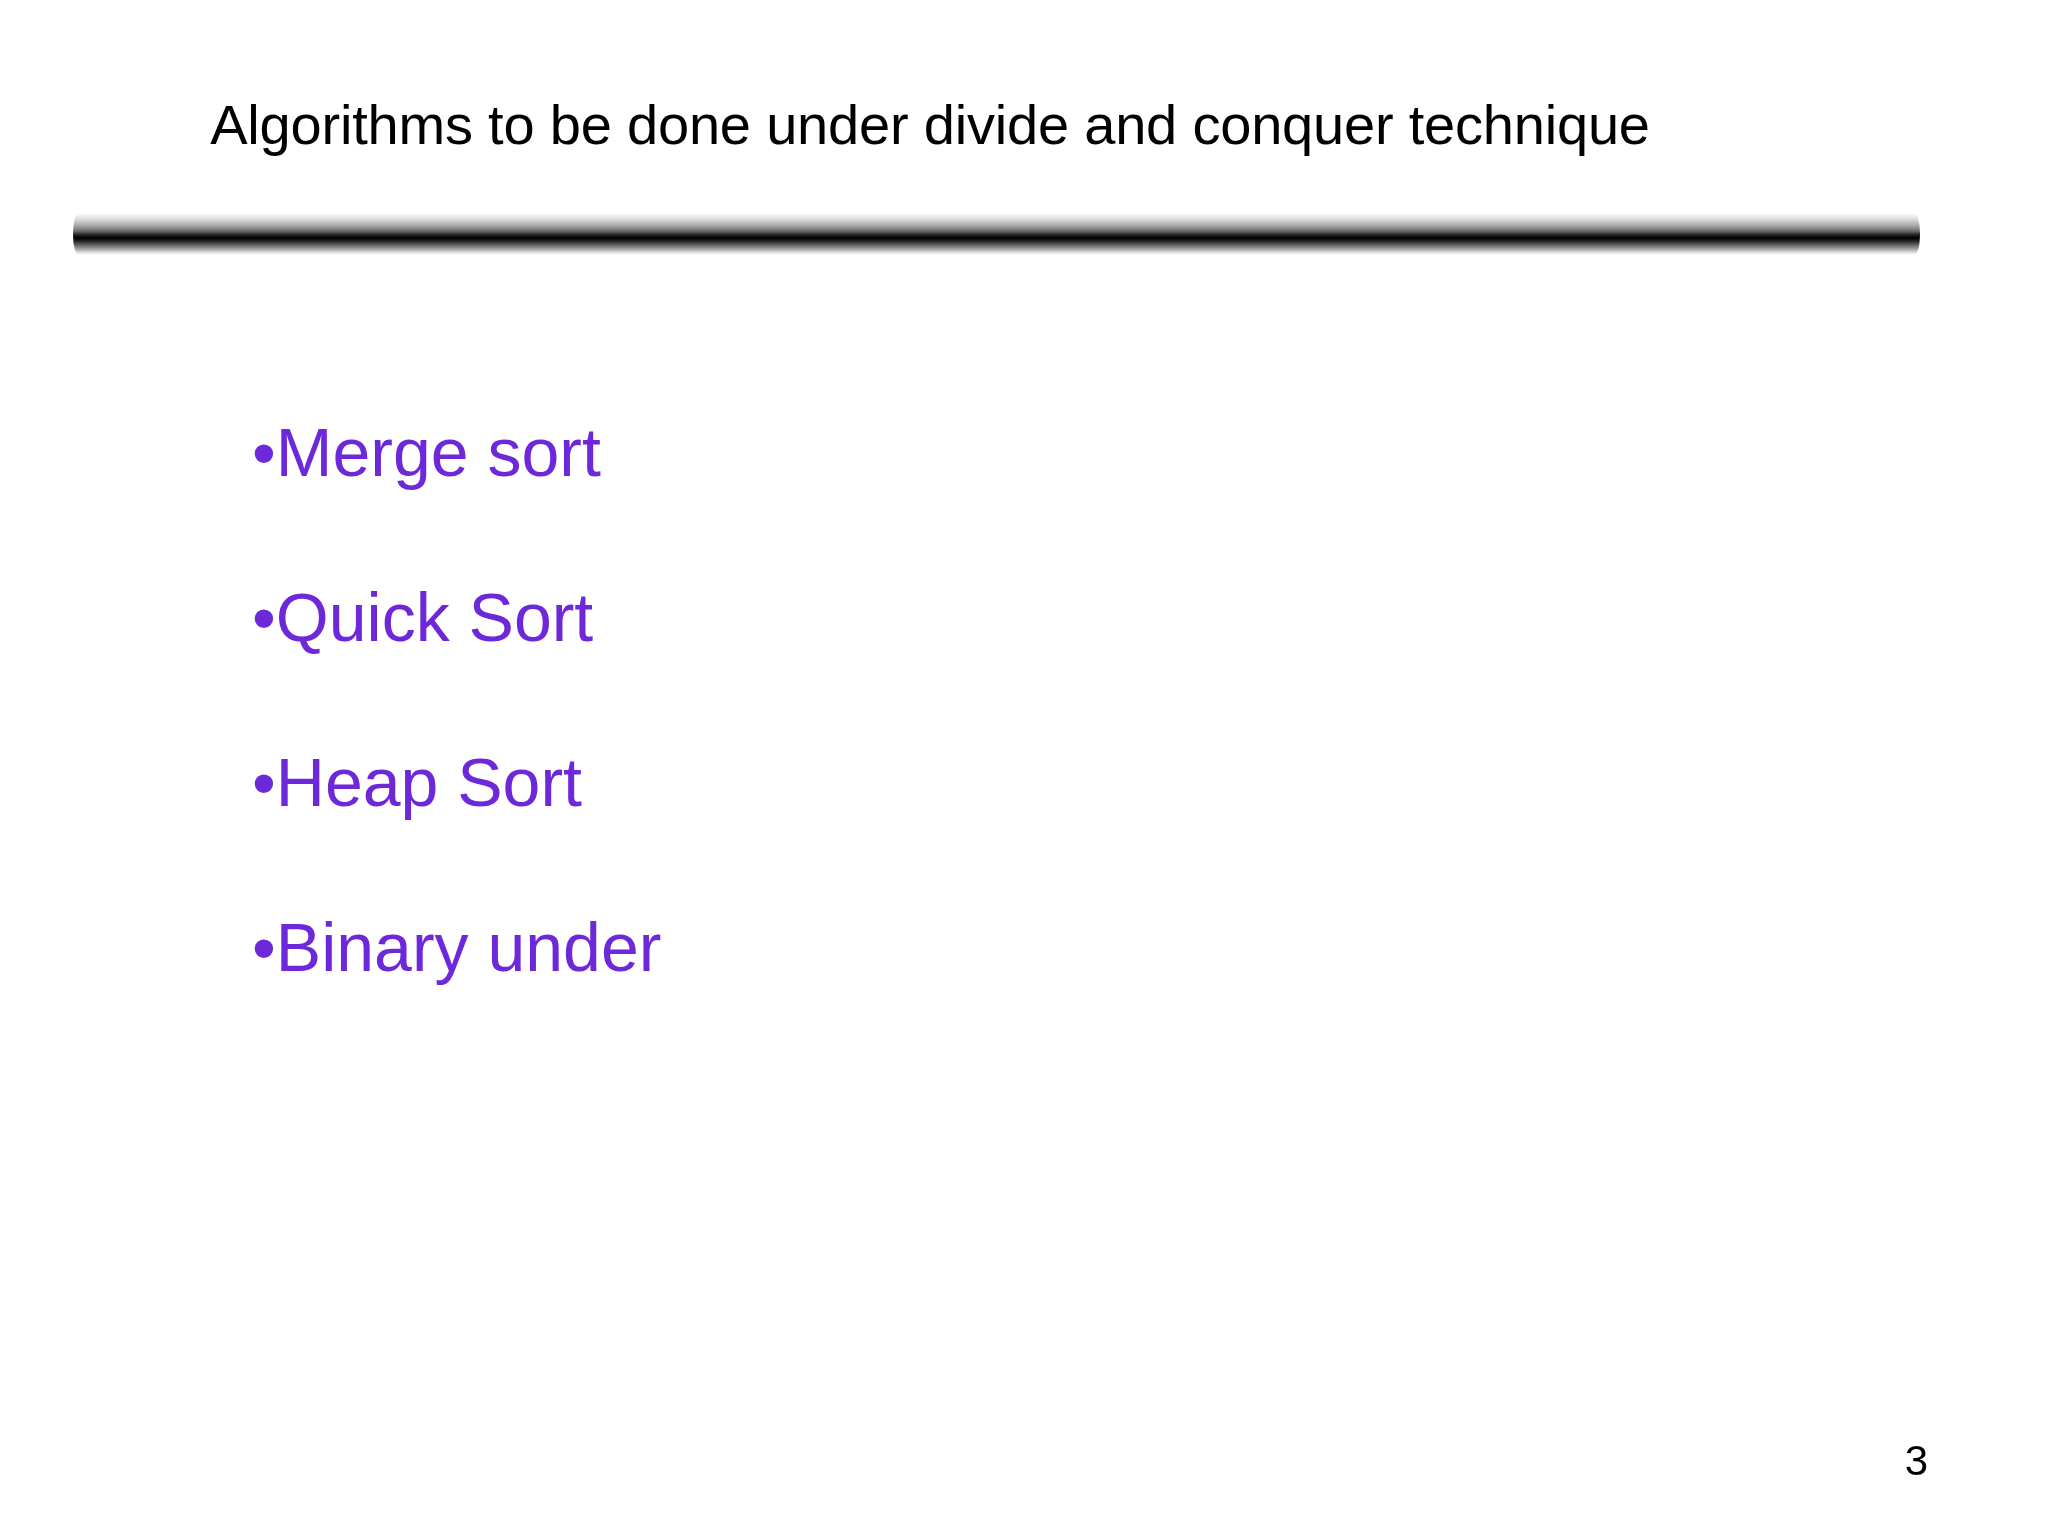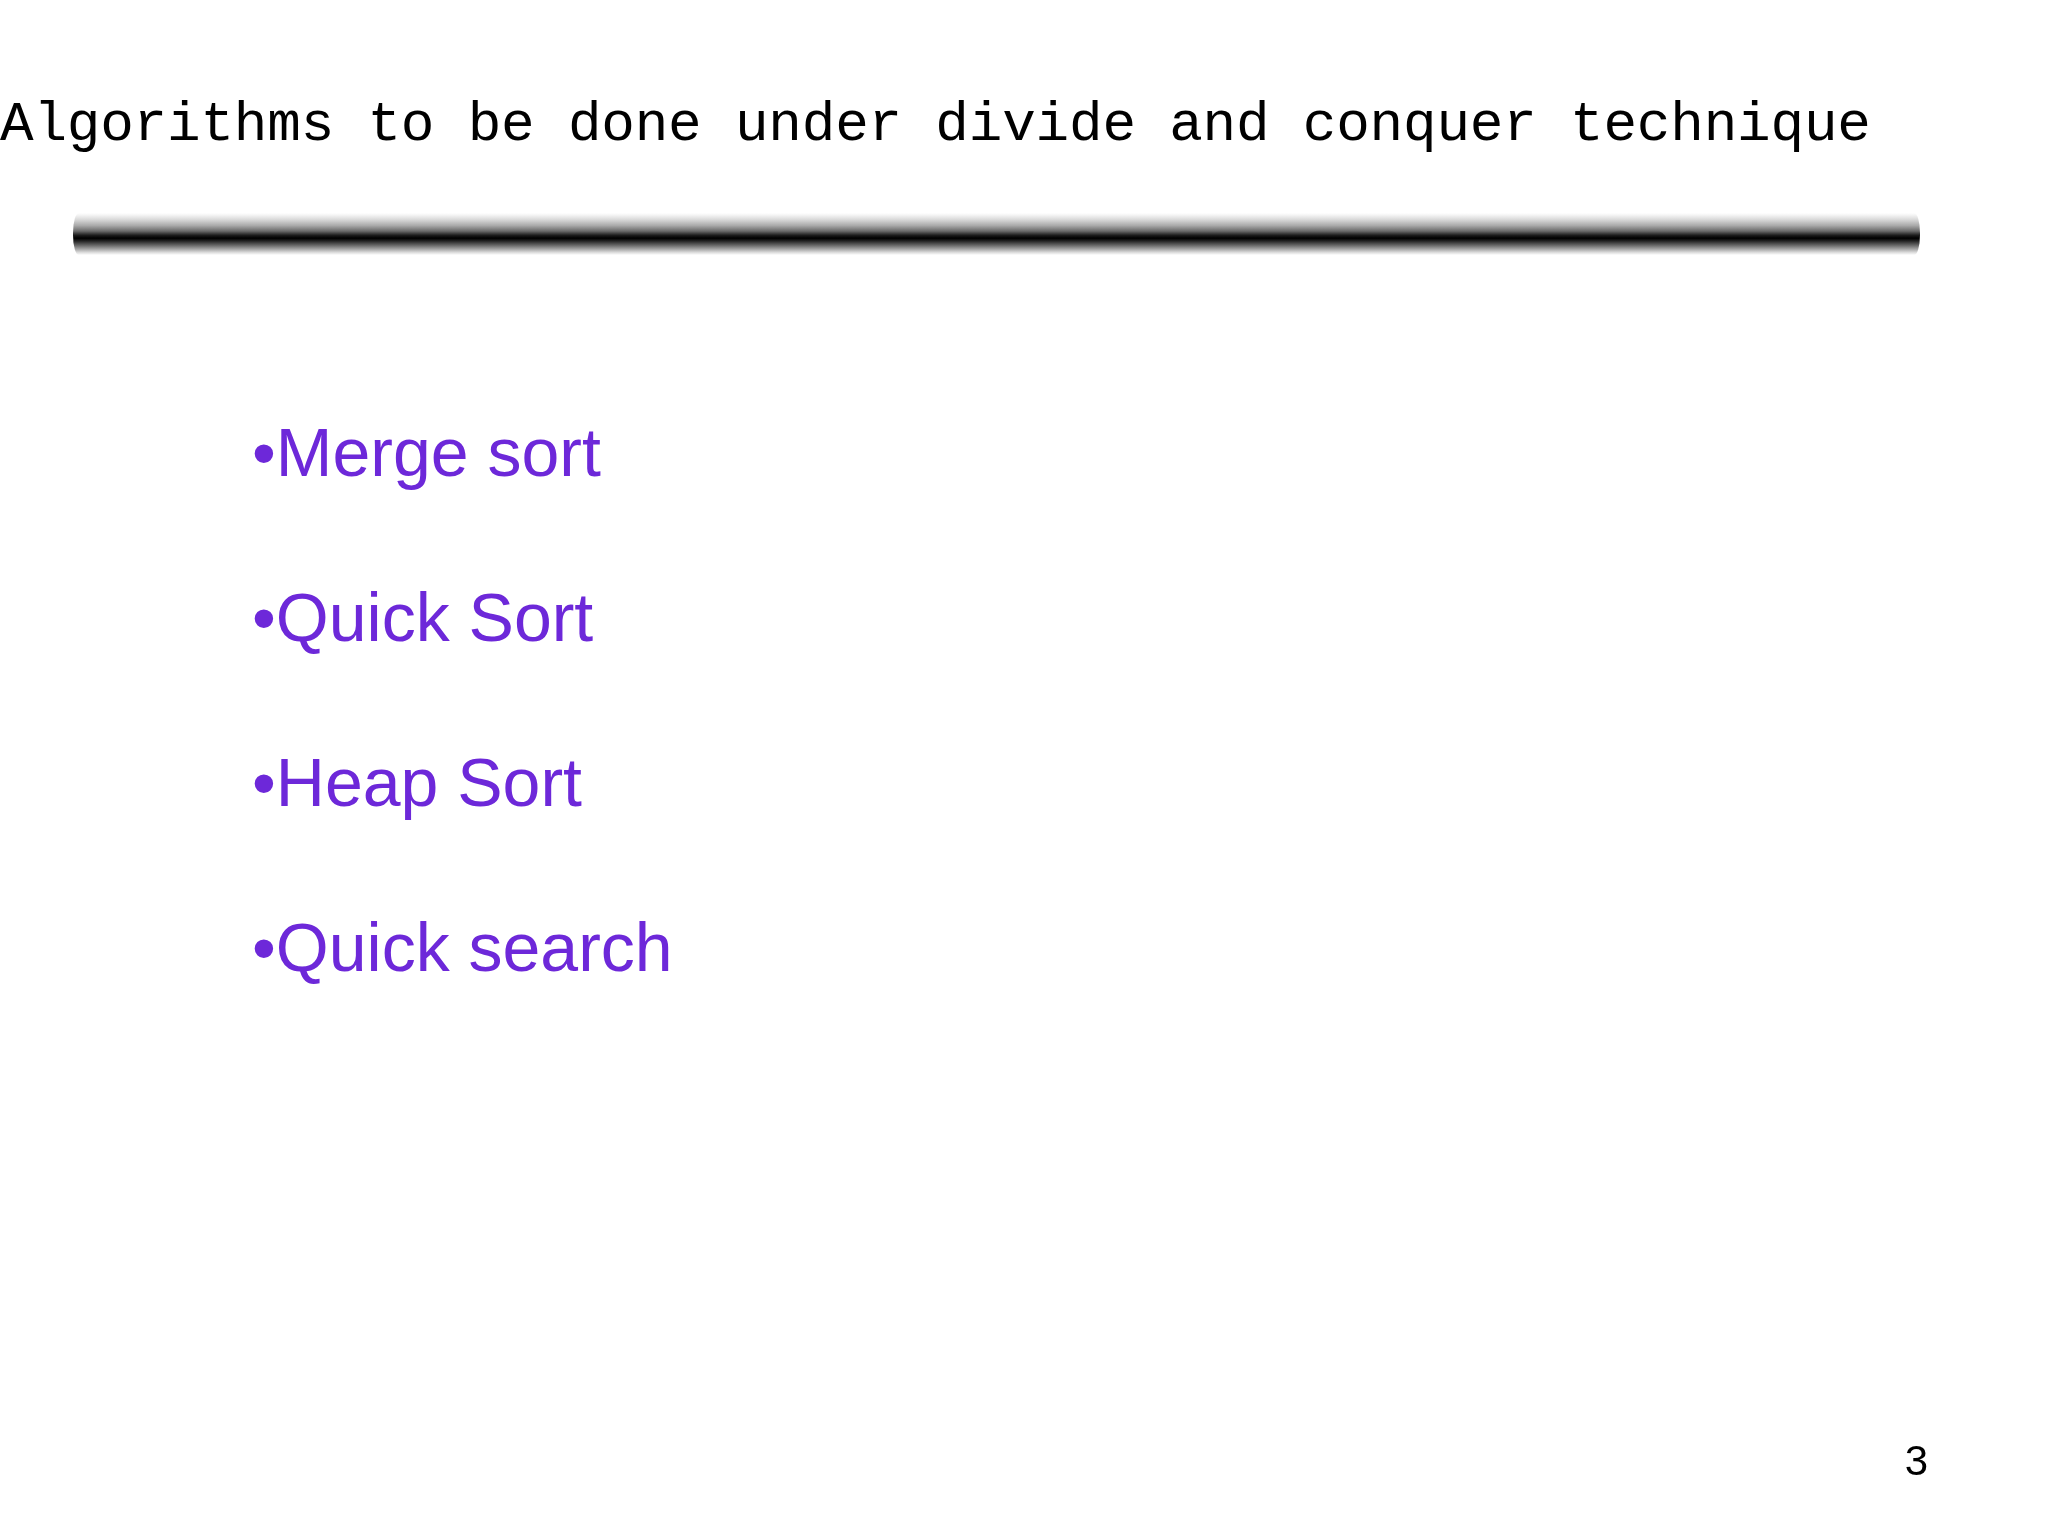--- a/index.html
+++ b/index.html
@@ -19,21 +19,21 @@
     color: #000000;
   }
 
   
   .slide-title {
     position: absolute;
     left: 0;
     top: 92px;
     width: 1860px;
     text-align: center;
-    font-family: Liberation Mono, monospace;
+    font-family: Liberation Sans, sans-serif;
     font-size: 56px;
     font-weight: 400;
     line-height: 66px;
     letter-spacing: -0.2px;
     color: #000000;
     white-space: nowrap;
   }
 
   
   .title-rule {
@@ -123,20 +123,20 @@
 
     <div class="bullet-item">
       <span class="bullet-glyph">•</span><span class="bullet-text">Quick Sort</span>
     </div>
 
     <div class="bullet-item">
       <span class="bullet-glyph">•</span><span class="bullet-text">Heap Sort</span>
     </div>
 
     <div class="bullet-item">
-      <span class="bullet-glyph">•</span><span class="bullet-text">Quick search</span>
+      <span class="bullet-glyph">•</span><span class="bullet-text">Binary under</span>
     </div>
 
   </div>
 
   <div class="page-number">3</div>
 
 </div>
 
 </body></html>

